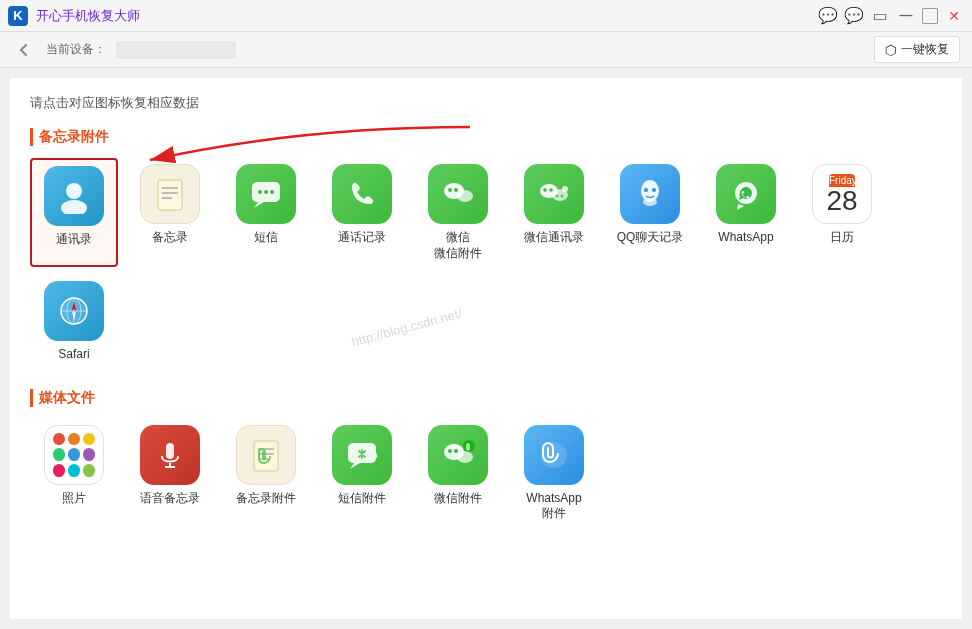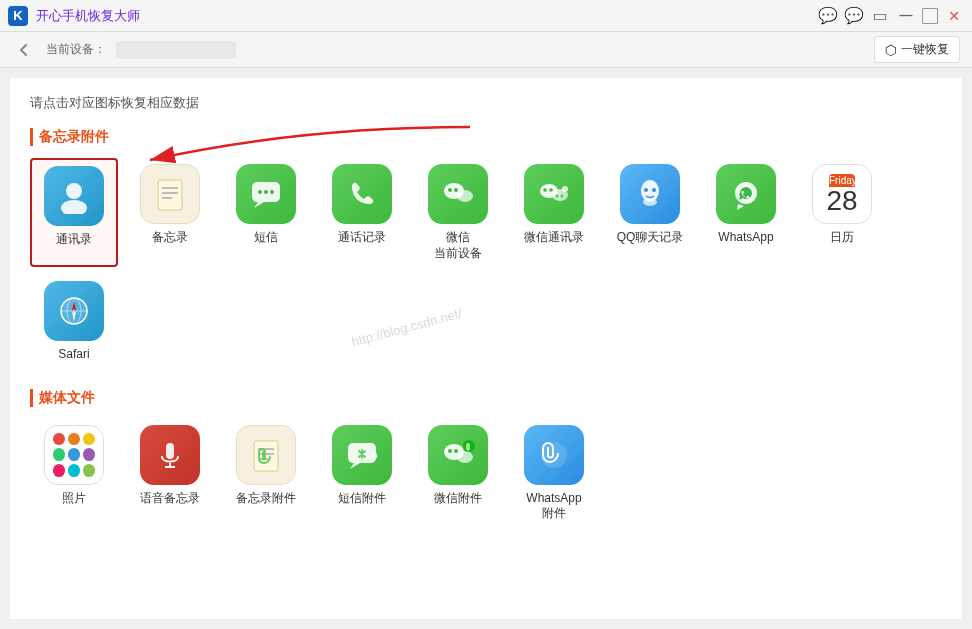--- a/index.html
+++ b/index.html
@@ -384,21 +384,21 @@
       <div class="app-item">
         <div class="app-icon icon-wechat">
           <svg width="38" height="38" viewBox="0 0 38 38">
             <ellipse cx="15" cy="16" rx="10" ry="8" fill="white" opacity="0.9"></ellipse>
             <ellipse cx="26" cy="21" rx="8" ry="6" fill="rgba(255,255,255,0.7)"></ellipse>
             <circle cx="11" cy="15" r="2" fill="#4caf50"></circle>
             <circle cx="17" cy="15" r="2" fill="#4caf50"></circle>
           </svg>
         </div>
         <span class="app-label" style="white-space:pre-line; text-align:center;">微信
-当前设备</span>
+微信附件</span>
       </div>
 
       <div class="app-item">
         <div class="app-icon icon-wechat-contacts">
           <svg width="38" height="38" viewBox="0 0 38 38">
             <ellipse cx="14" cy="16" rx="9" ry="7" fill="white" opacity="0.9"></ellipse>
             <ellipse cx="25" cy="20" rx="8" ry="6" fill="rgba(255,255,255,0.7)"></ellipse>
             <circle cx="10" cy="15" r="1.8" fill="#4caf50"></circle>
             <circle cx="16" cy="15" r="1.8" fill="#4caf50"></circle>
             <circle cx="22" cy="21" r="1.5" fill="rgba(76,175,80,0.8)"></circle>

